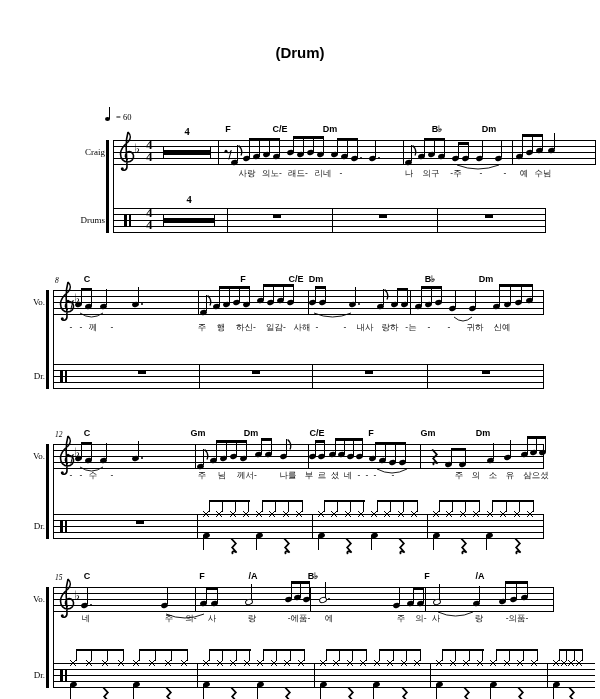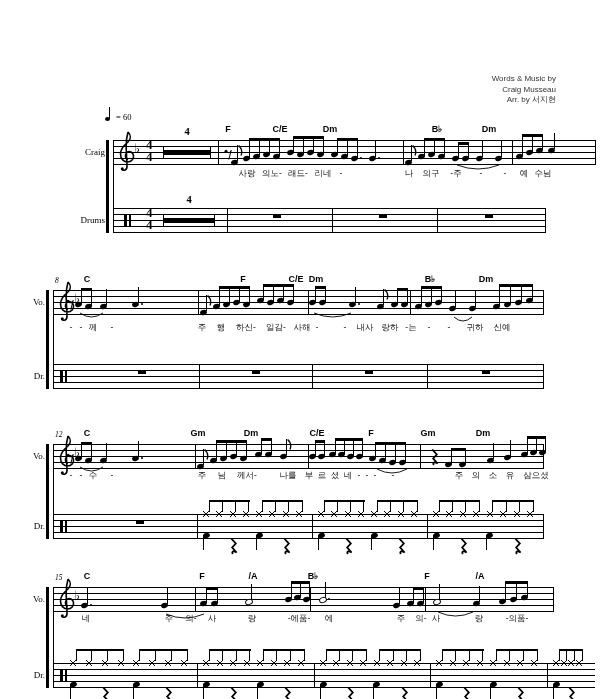--- a/index.html
+++ b/index.html
@@ -31,25 +31,21 @@
   .nh.open{background:#fff;border:1.1px solid #000;width:6px;height:4px;}
   .dot{position:absolute;width:2.4px;height:2.4px;border-radius:50%;background:#000;}
   .xh{position:absolute;width:6px;height:6px;
       background:linear-gradient(45deg,transparent 43%,#000 43%,#000 57%,transparent 57%),
                  linear-gradient(135deg,transparent 43%,#000 43%,#000 57%,transparent 57%);}
 </style>
 </head>
 <body>
 
 <div id="score">
-  <div class="credits">
-    <div>Words &amp; Music by</div>
-    <div>Craig Musseau</div>
-    <div>Arr. by 서지현</div>
-  </div>
+  <div class="subtitle">(Drum)</div>
   <div class="tempo">
     <span class="tnh"></span>
     <span class="ttx">= 60</span>
   </div>
 <div class="ln" style="position: absolute; left: 113px; top: 140px; width: 482px; height: 1px;"></div>
     <div class="ln" style="position: absolute; left: 113px; top: 146px; width: 482px; height: 1px;"></div>
     <div class="ln" style="position: absolute; left: 113px; top: 152px; width: 482px; height: 1px;"></div>
     <div class="ln" style="position: absolute; left: 113px; top: 158px; width: 482px; height: 1px;"></div>
     <div class="ln" style="position: absolute; left: 113px; top: 164px; width: 482px; height: 1px;"></div>
     <div class="ln" style="position: absolute; left: 218px; top: 140px; width: 1px; height: 25px;"></div>

